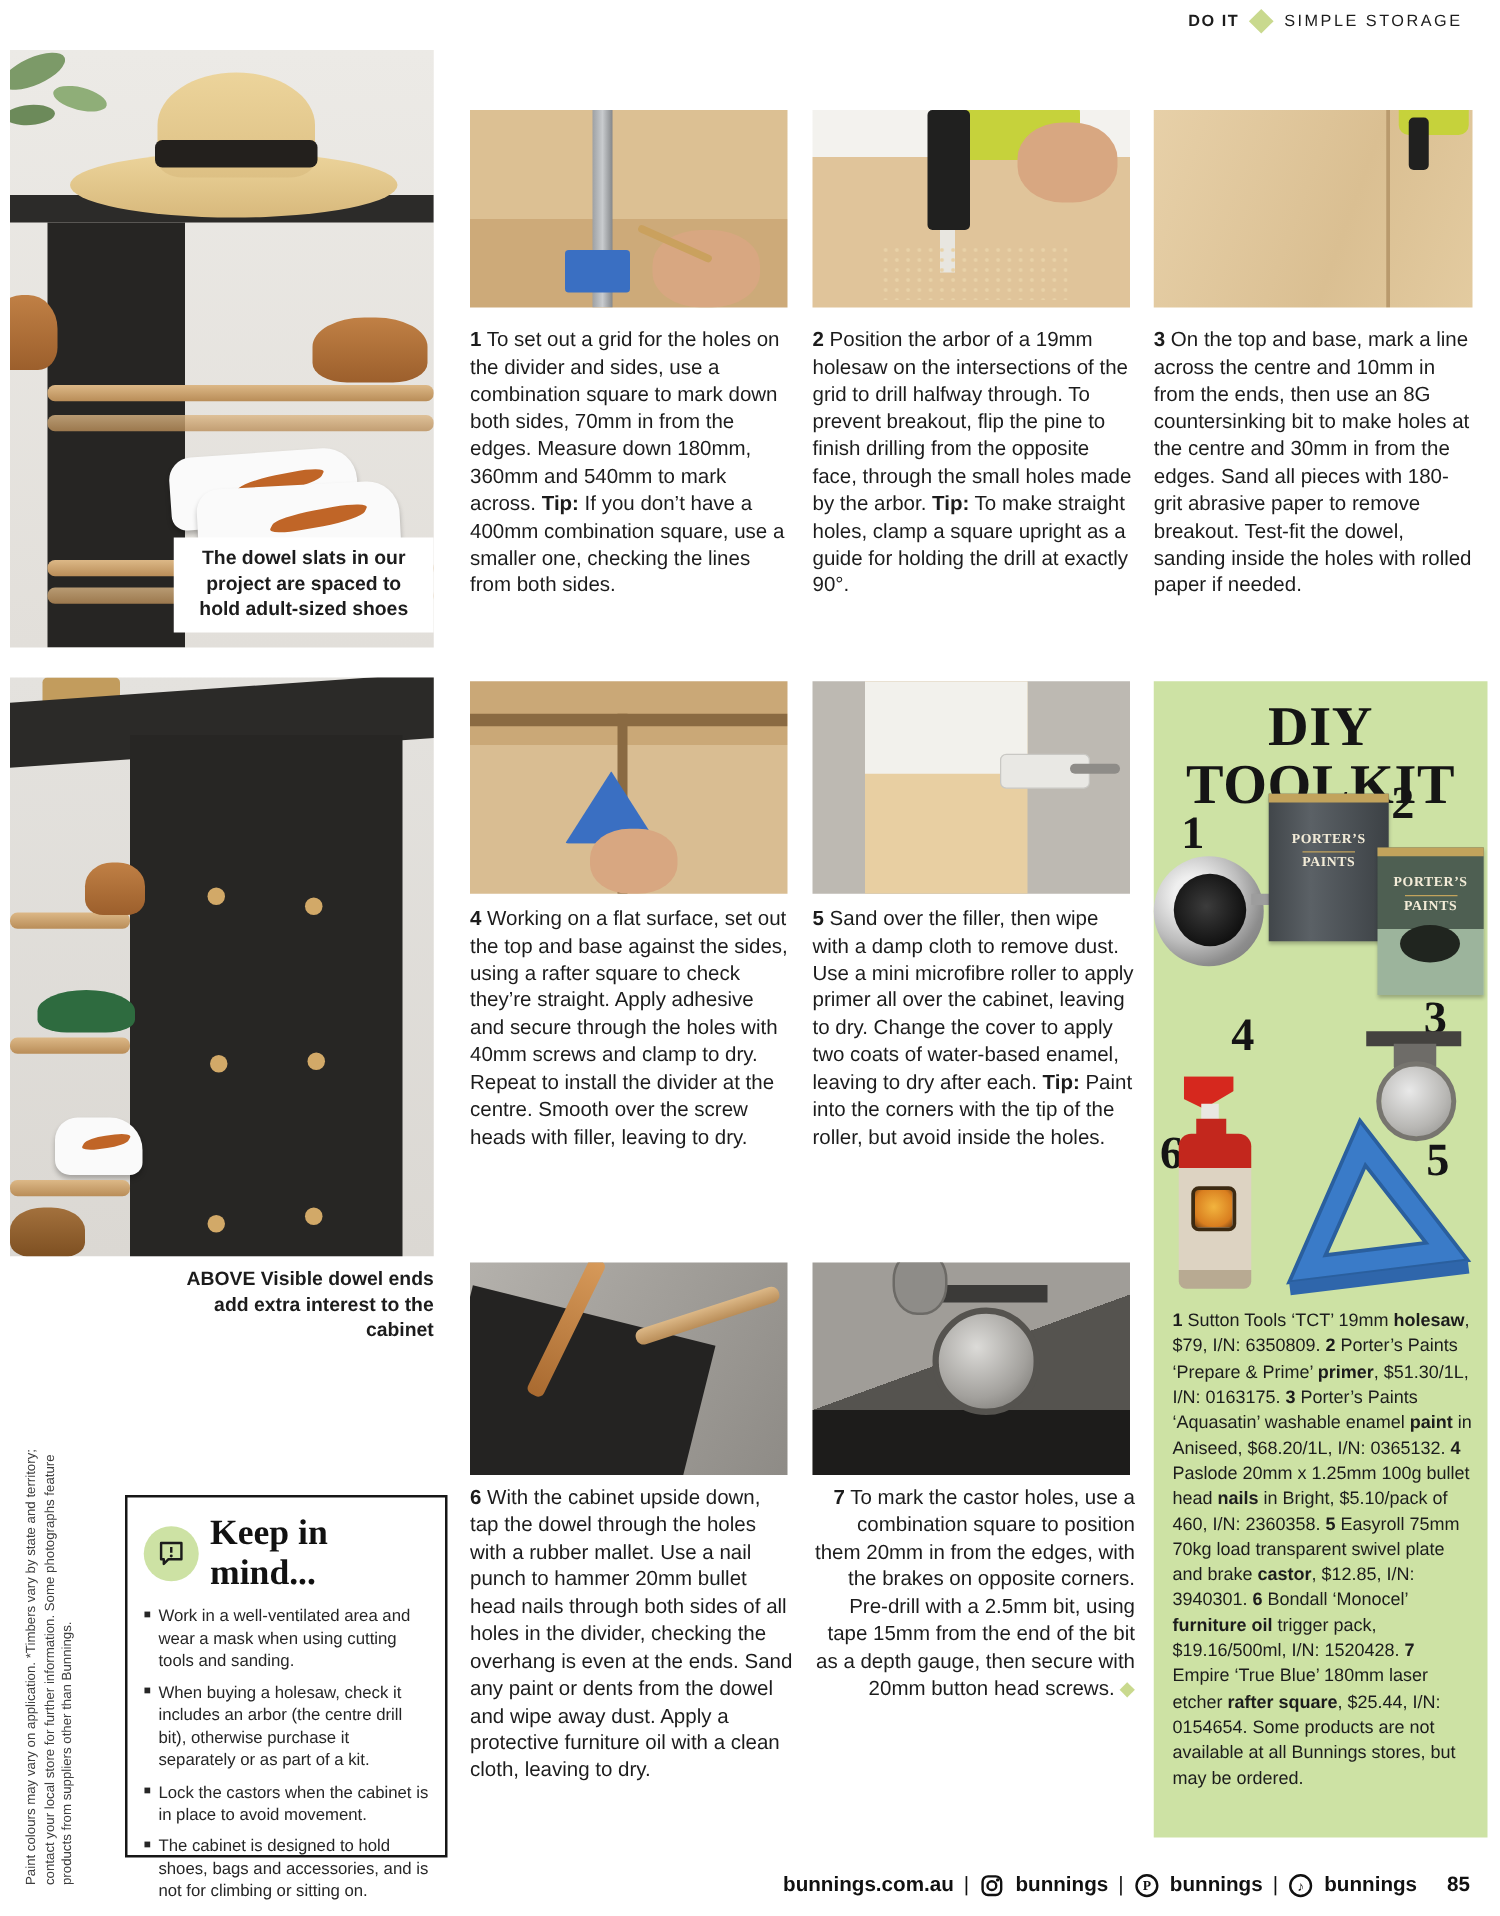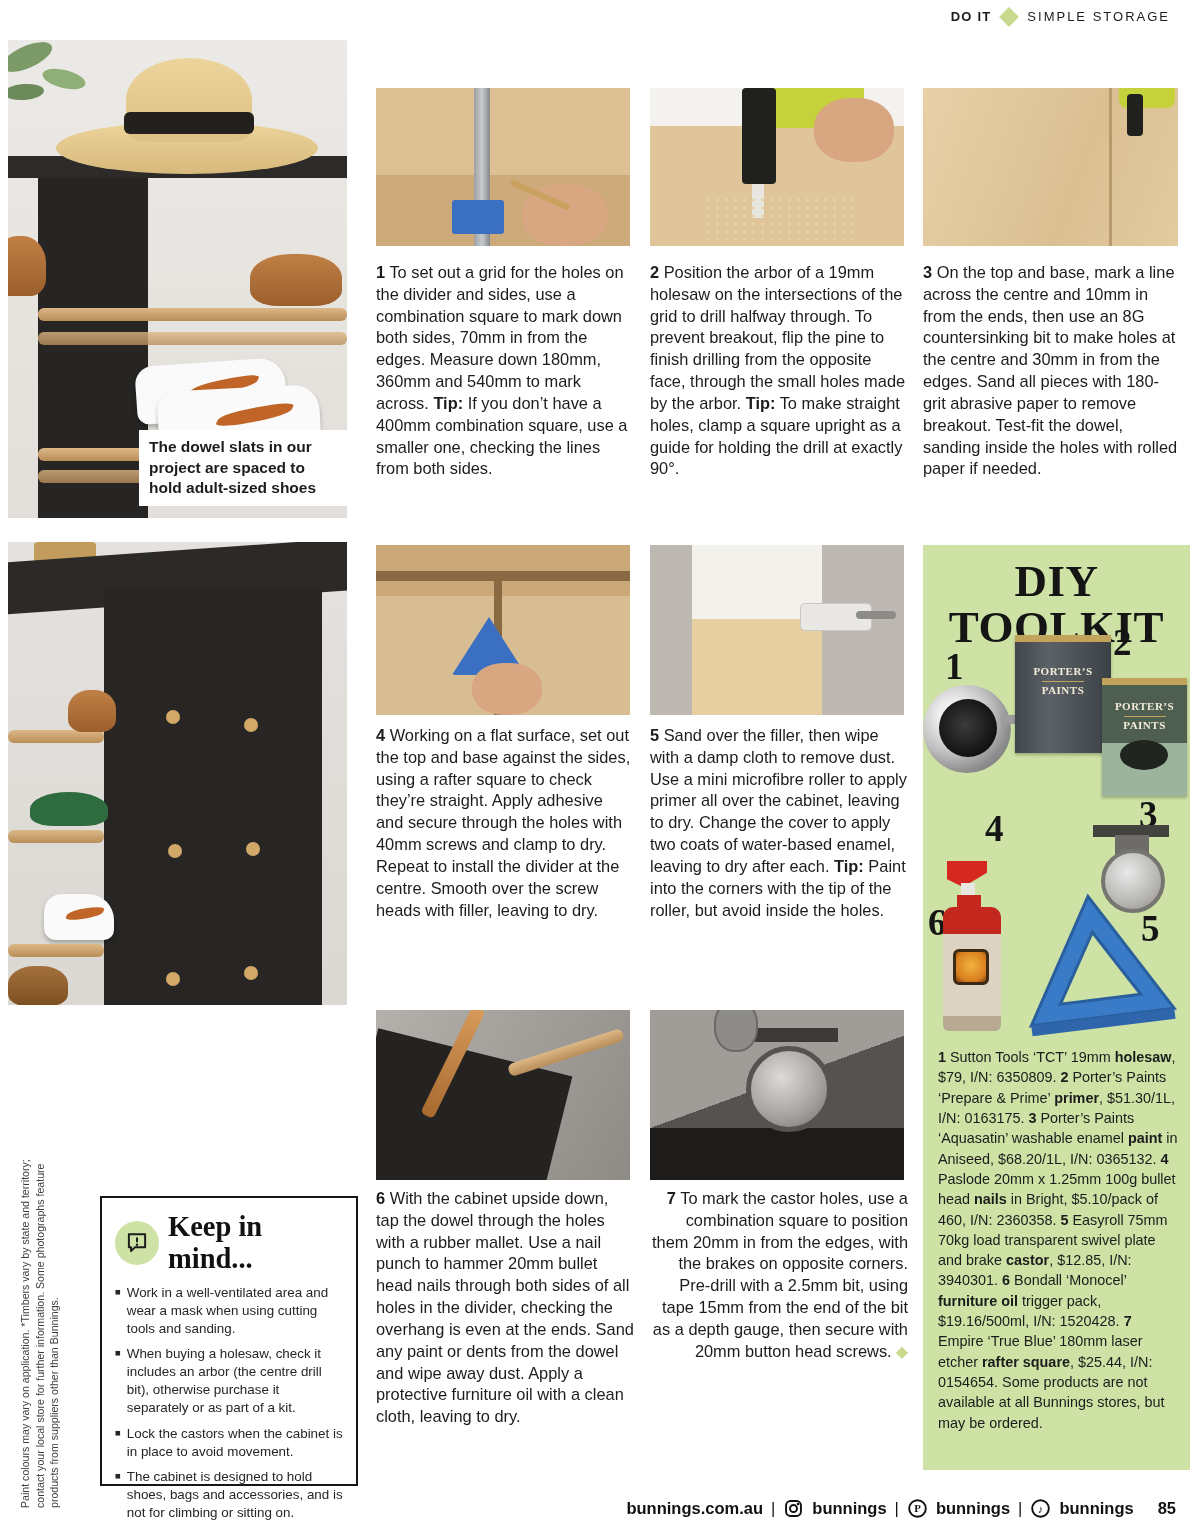--- a/index.html
+++ b/index.html
@@ -17,21 +17,21 @@
   .abs{position:absolute;}
 
   
   .step{position:absolute;width:258px;}
   .step p{margin:0;font-size:16.4px;line-height:1.33;}
   .snum,.tiplbl{font-weight:700;}
   .end-diamond{color:#c9d98e;font-size:16px;margin-left:4px;}
 
   
   .capA{position:absolute;right:0;bottom:12px;background:#ffffff;padding:7px 10px;max-width:188px;
-        font-weight:700;font-size:15.5px;line-height:1.33;text-align:left;}
+        font-weight:700;font-size:15.5px;line-height:1.33;text-align:center;}
   .capB{position:absolute;left:145px;top:1014px;width:202px;font-weight:700;font-size:15.5px;
         line-height:1.33;text-align:right;}
 
   
   .toolkit{position:absolute;left:923px;top:545px;width:267px;height:925px;background:#cde2a4;}
   .tk-title{font-family:"Liberation Serif","DejaVu Serif",serif;font-weight:700;font-size:45px;
             line-height:1.03;text-align:center;margin:13px 0 0;letter-spacing:.5px;color:#151515;}
   .tk-num{position:absolute;font-family:"Liberation Serif","DejaVu Serif",serif;font-weight:700;
           font-size:37px;color:#151515;}
   .tk-text{position:absolute;left:15px;right:12px;top:502px;margin:0;font-size:14.4px;line-height:1.41;}
@@ -176,20 +176,21 @@
     <div class="dowel" style="left:0;top:188px;width:96px;"></div>
     <div class="sandal" style="left:60px;top:148px;width:48px;height:42px;"></div>
     <div class="greenshoe" style="left:22px;top:250px;width:78px;height:34px;"></div>
     <div class="dowel" style="left:0;top:288px;width:96px;"></div>
     <div class="sneaker" style="left:36px;top:352px;width:70px;height:46px;">
       <div class="swoosh" style="left:24px;top:14px;width:34px;height:11px;"></div>
     </div>
     <div class="dowel" style="left:0;top:402px;width:96px;"></div>
     <div class="sandal" style="left:0px;top:424px;width:60px;height:40px;background:linear-gradient(180deg,#a3713d,#7d4f21);"></div>
   </div>
+  <div class="capB">ABOVE Visible dowel ends add extra interest to the cabinet</div>
 
   <div class="ph wood1" style="left:376px;top:88px;width:254px;height:158px;">
     <div class="ruler"></div>
     <div class="bluesq" style="left:76px;top:112px;width:52px;height:34px;"></div>
     <div class="hand" style="left:146px;top:96px;width:86px;height:62px;"></div>
     <div class="abs" style="left:132px;top:104px;width:64px;height:6px;background:#caa15e;transform:rotate(24deg);border-radius:3px;"></div>
   </div>
   <div class="ph wood2" style="left:650px;top:88px;width:254px;height:158px;">
     <div class="drilllime" style="left:118px;top:-6px;width:96px;height:46px;"></div>
     <div class="drillbody" style="left:92px;top:0px;width:34px;height:96px;"></div>

